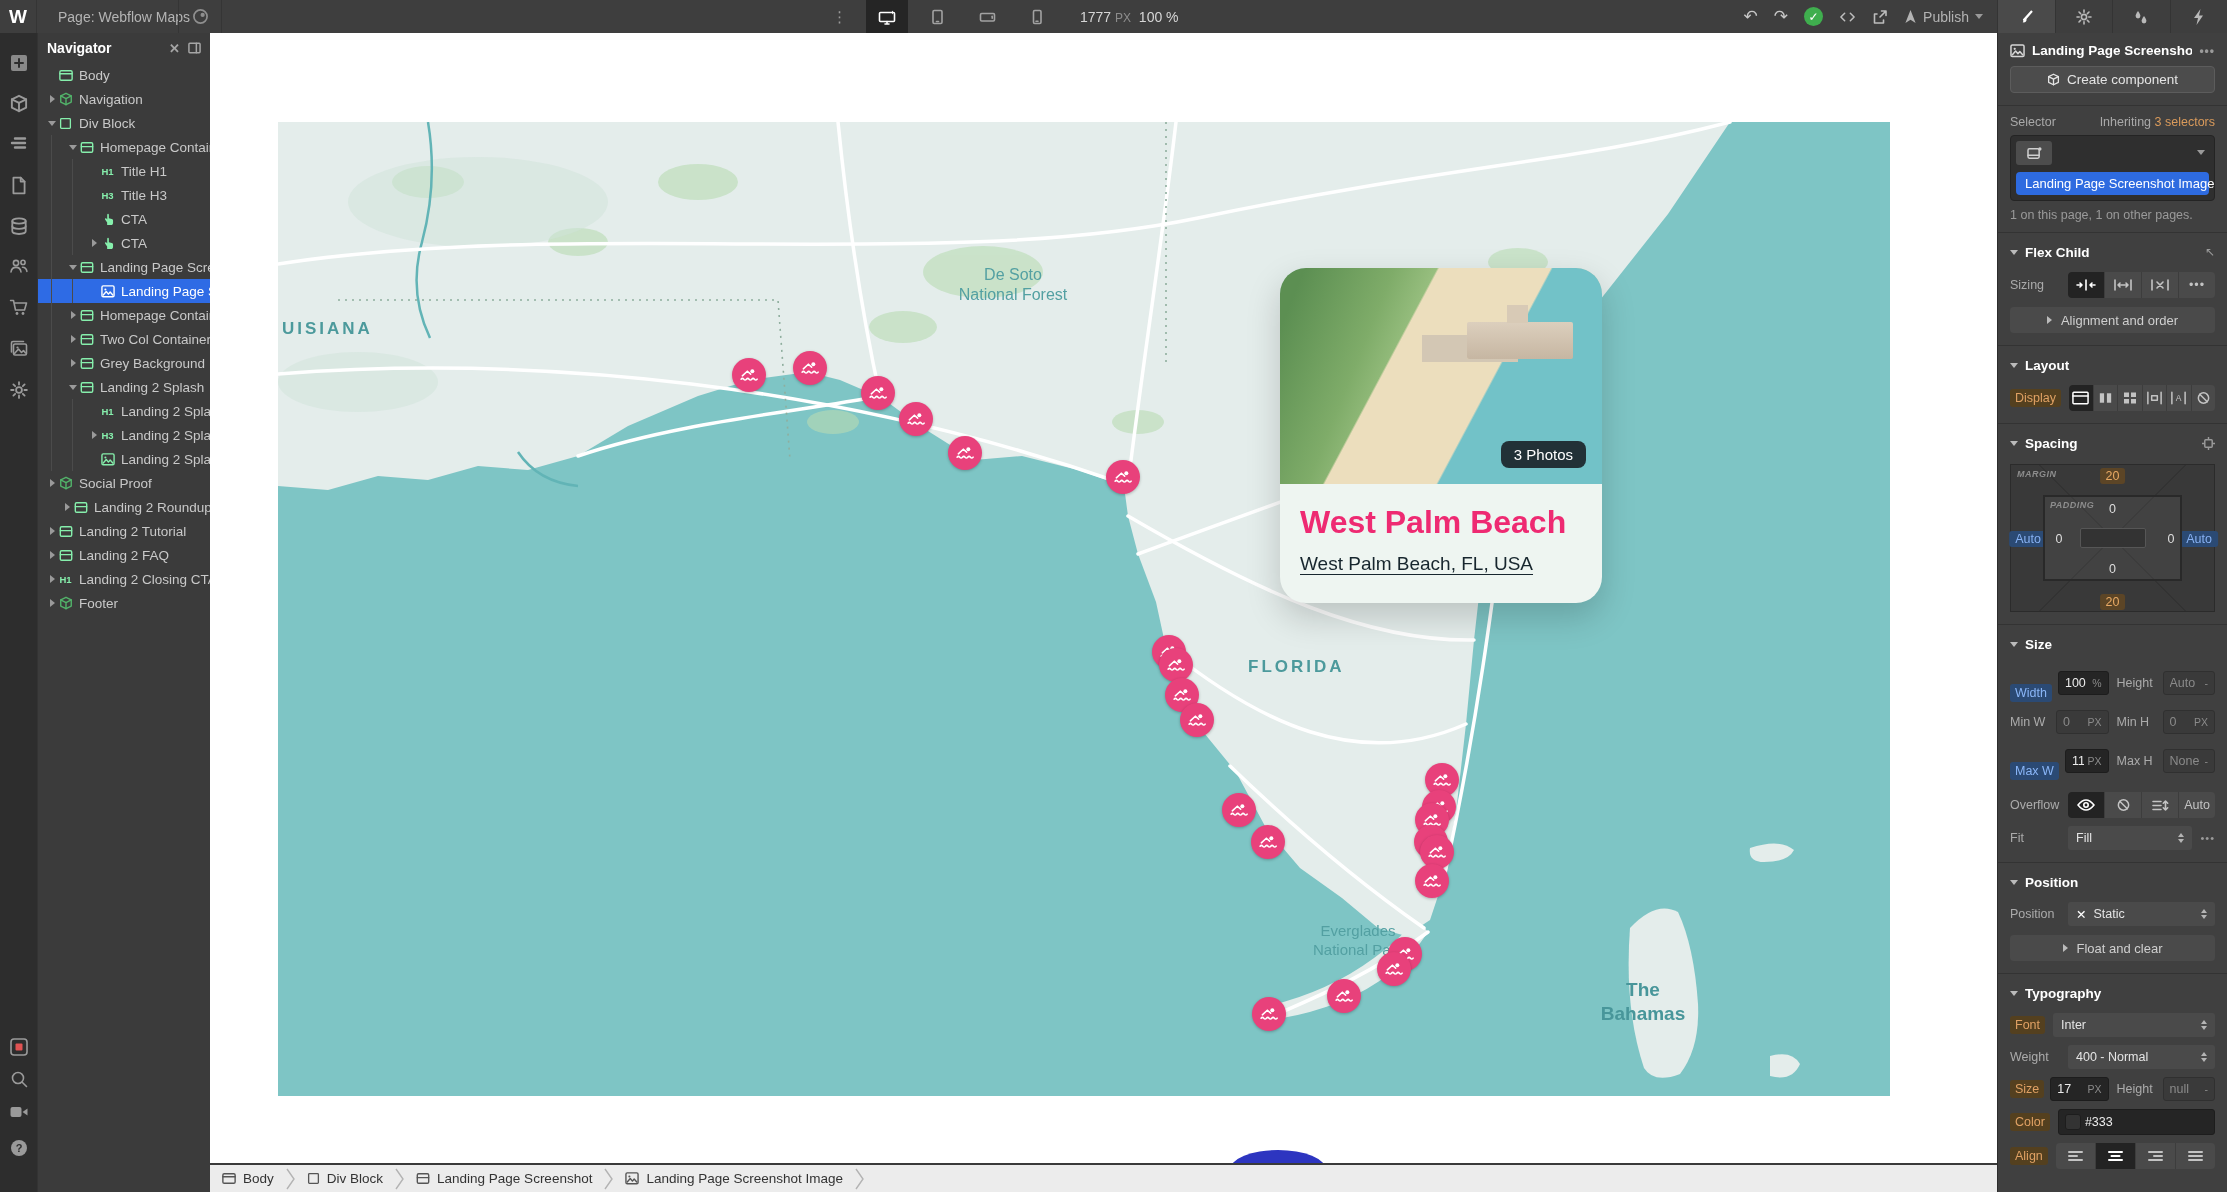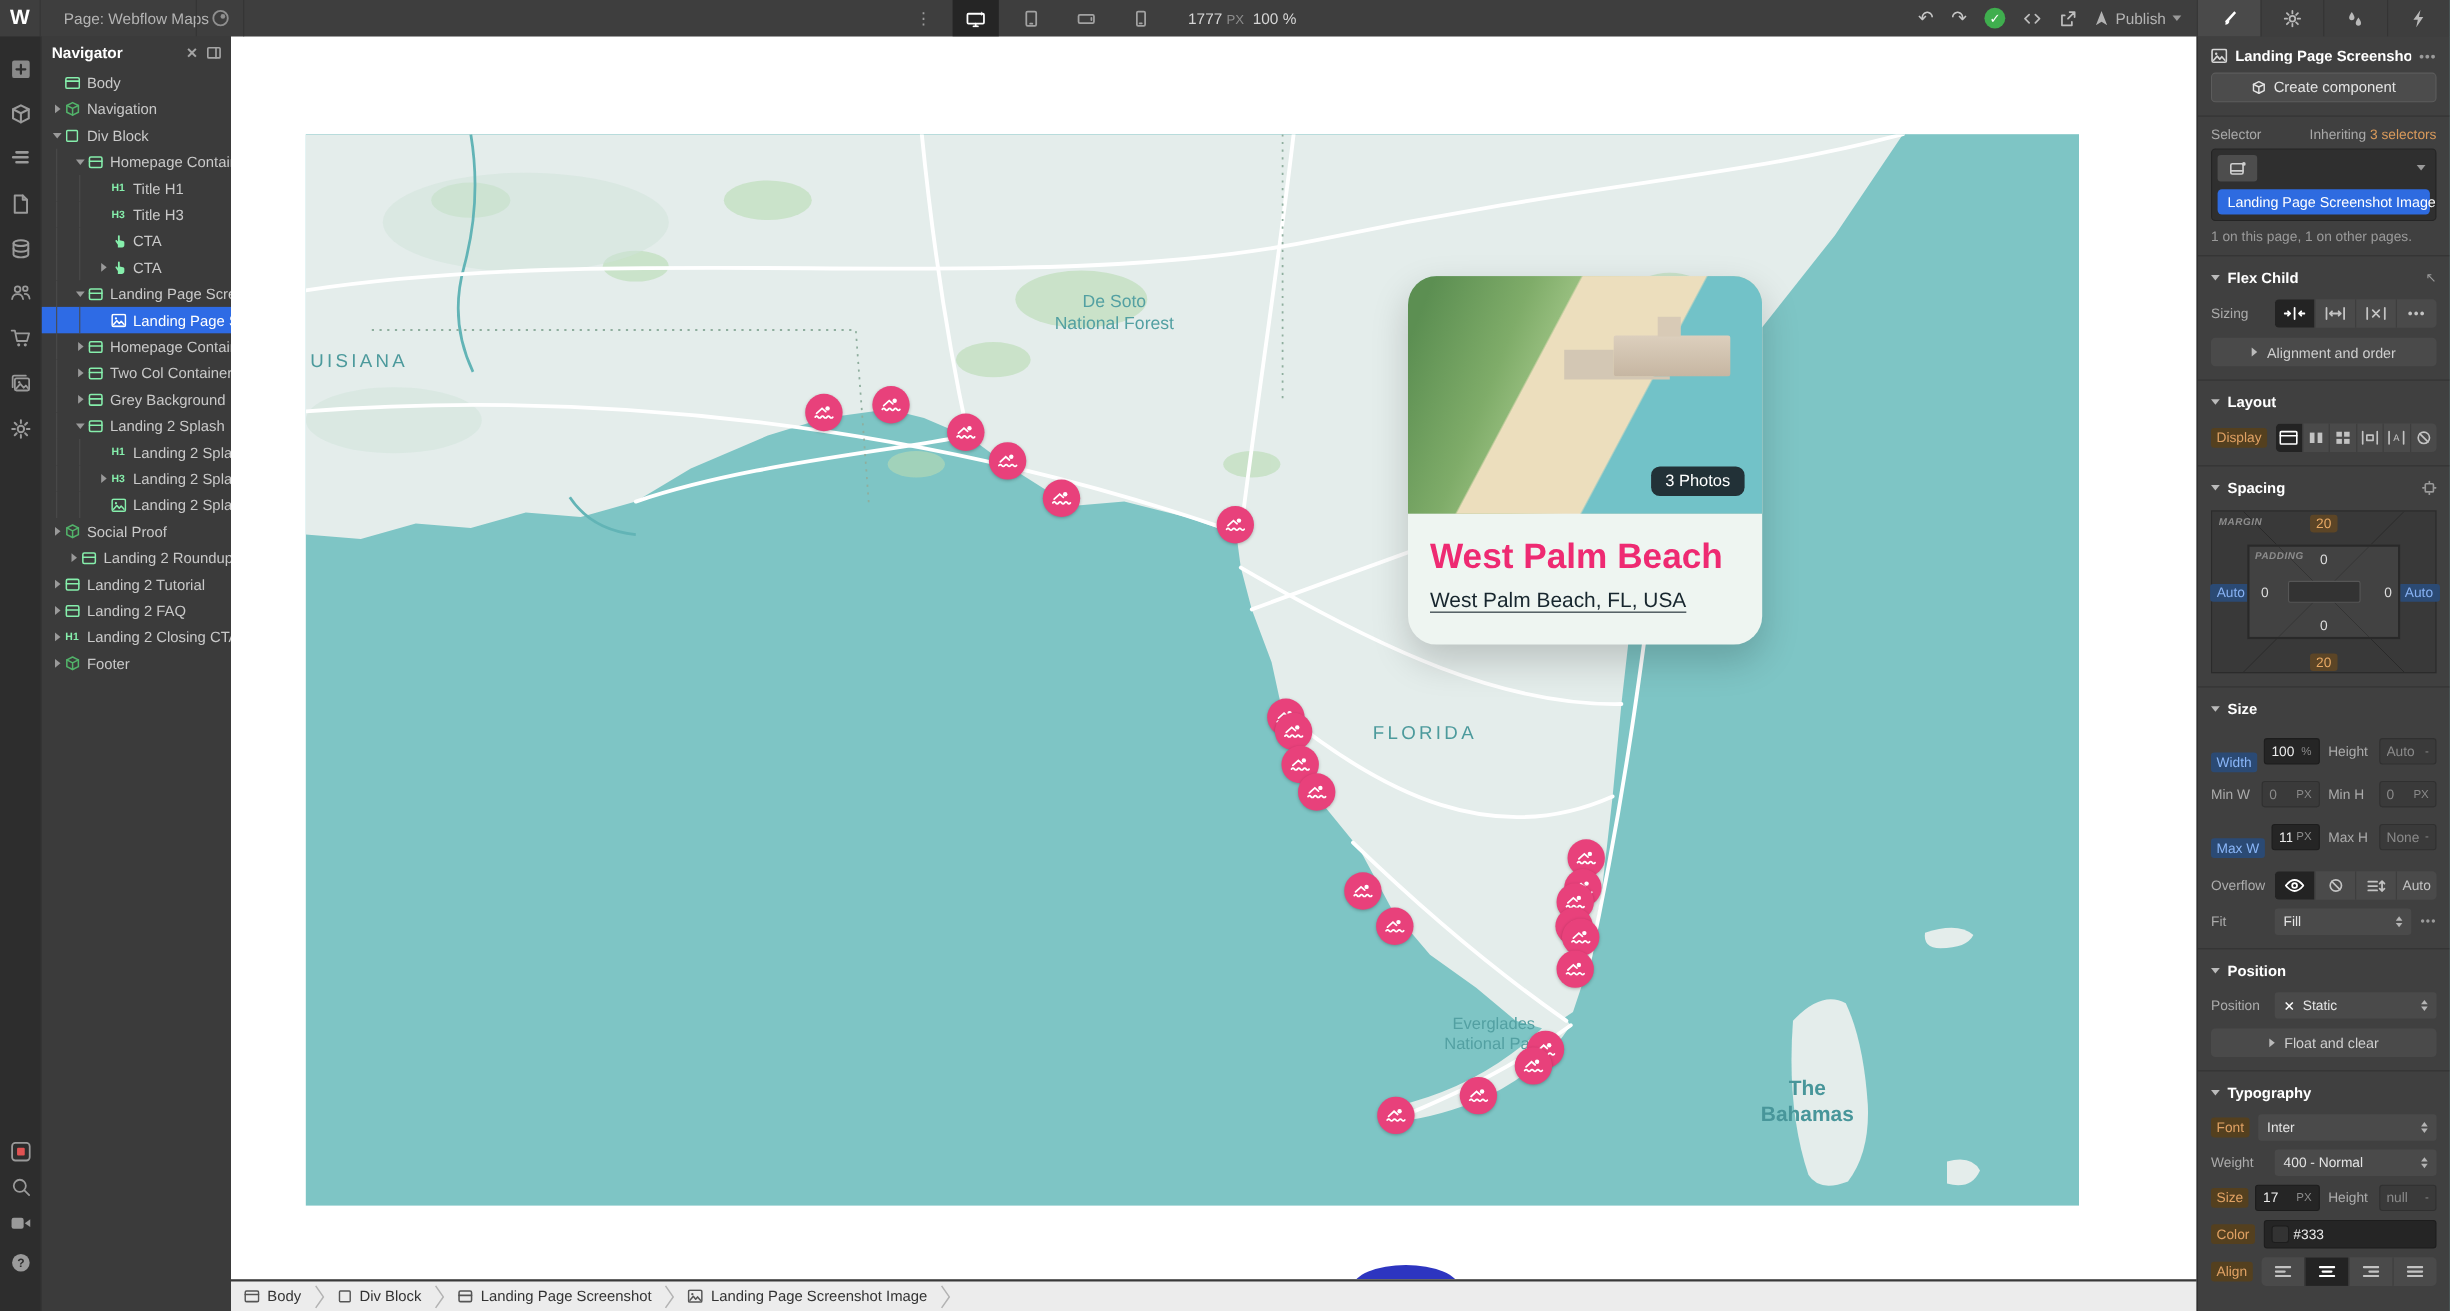--- a/index.html
+++ b/index.html
@@ -48,27 +48,27 @@
   .nav-row.sel .nicon { color:#fff; }
   .nicon.green { color:#52b36a; }
   .txticon { font-size:9.5px; font-weight:bold; color:inherit; }
   .guide { position:absolute; top:0; bottom:0; width:1px; background:#4b4b4b; }
 
   
   .canvas { position:absolute; left:210px; top:33px; width:1787px; height:1130px; background:#fff; overflow:hidden; }
   .map { position:absolute; left:68px; top:89px; width:1612px; height:974px; background:#7ec5c5; overflow:hidden; }
   .map svg.terrain { position:absolute; inset:0; }
   .maplabel { position:absolute; color:#53a0a2; text-align:center; line-height:1.25; pointer-events:none; }
-  .lab-caps { font-weight:normal; letter-spacing:3px; color:#4c9a9c; font-size:17px; }
+  .lab-caps { font-weight:bold; letter-spacing:3px; color:#4c9a9c; font-size:17px; }
   .marker { position:absolute; width:34px; height:34px; margin:-17px 0 0 -17px; border-radius:50%; background:#e8417b; display:flex; align-items:center; justify-content:center; box-shadow:0 1px 3px rgba(0,0,0,.25); }
   .marker svg { width:20px; height:20px; stroke:#fff; fill:none; stroke-width:1.9; stroke-linecap:round; }
   .blue-arc { position:absolute; left:1020px; top:1117px; width:96px; height:40px; border-radius:50%; background:#2d35c0; }
 
   
-  .card { position:absolute; left:1002px; top:129px; width:322px; background:#eef5f1; border-radius:26px; box-shadow:0 14px 34px rgba(0,0,0,.18); overflow:hidden; z-index:5; }
+  .card { position:absolute; left:1002px; top:146px; width:322px; background:#eef5f1; border-radius:26px; box-shadow:0 14px 34px rgba(0,0,0,.18); overflow:hidden; z-index:5; }
   .photo { position:relative; height:216px;
     background:
       linear-gradient(118deg, rgba(0,0,0,0) 62%, #72c2c8 62.5%),
       linear-gradient(118deg, rgba(0,0,0,0) 36%, #ecdebd 36.5%),
       linear-gradient(112deg, #5c8f52 6%, #7fac69 28%, #a5c98b 44%, rgba(0,0,0,0) 56%),
       repeating-linear-gradient(90deg, #c4ced2 0 8px, #dfe7e9 8px 16px),
       linear-gradient(#c7dee7, #e9f2f3);
     background-size:100% 100%,100% 100%,100% 100%,100% 26px,100% 100%;
     background-position:0 0,0 0,0 0,0 56px,0 0;
     background-repeat:no-repeat; }

